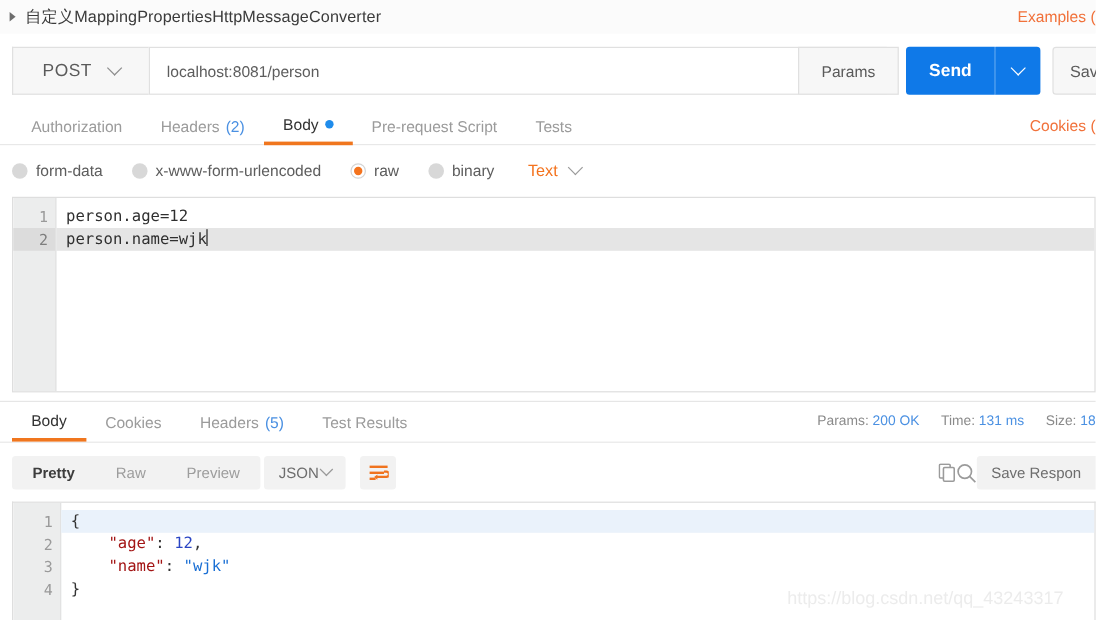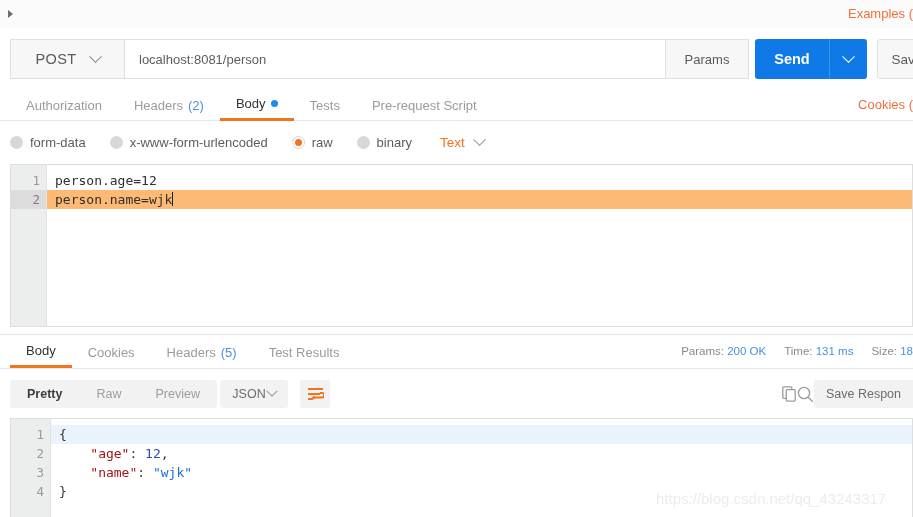--- a/index.html
+++ b/index.html
@@ -139,21 +139,21 @@
     border-right: 1px solid #e2e2e2;
   }
   .gutter .ln { height: 19px; line-height: 19px; padding-right: 6px; }
   .gutter .ln.active { background: #dcdcdc; color: #7e7e7e; }
   .code { flex: 1; padding-top: 6px; position: relative; }
   .code .cl {
     height: 19px; line-height: 19px; padding-left: 8px;
     font-family: "DejaVu Sans Mono", monospace; font-size: 13px; color: #2f2f2f;
     white-space: pre;
   }
-  .code .cl.active { background: #fdba74; }
+  .code .cl.active { background: #e5e5e5; }
   .caret {
     display: inline-block; width: 1px; height: 14px;
     background: #222; vertical-align: -2px; margin-left: 0px;
   }
 
   
   .divider {
     position: absolute; left: 0; top: 334px; width: 913px; height: 1px;
     background: #e6e6e6;
   }
@@ -231,20 +231,21 @@
     position: absolute; left: 656px; top: 490px;
     font-size: 15px; color: #ececec; white-space: nowrap;
     font-family: "Liberation Sans", sans-serif;
   }
 </style>
 </head>
 <body>
 
 <div class="titlebar">
   <div class="tri"></div>
+  <div class="title-text">自定义MappingPropertiesHttpMessageConverter</div>
   <div class="examples-link">Examples (</div>
 </div>
 
 <div class="reqbar">
   <div class="method-box">
     <span class="method-label">POST</span>
     <span class="chev"></span>
   </div>
   <div class="url-box">
     <span class="url-text">localhost:8081/person</span>
@@ -264,24 +265,24 @@
     </div>
     <div class="tab">
       <span>Headers</span>
       <span class="count">(2)</span>
     </div>
     <div class="tab active">
       <span>Body</span>
       <span class="bluedot"></span>
     </div>
     <div class="tab">
+      <span>Pre-request Script</span>
+    </div>
+    <div class="tab">
       <span>Tests</span>
-    </div>
-    <div class="tab">
-      <span>Pre-request Script</span>
     </div>
   </div>
   <div class="cookies-link">Cookies (</div>
 </div>
 
 <div class="bodytype">
   <div class="radio-item">
     <span class="radio"></span>
     <span class="radio-label">form-data</span>
   </div>

